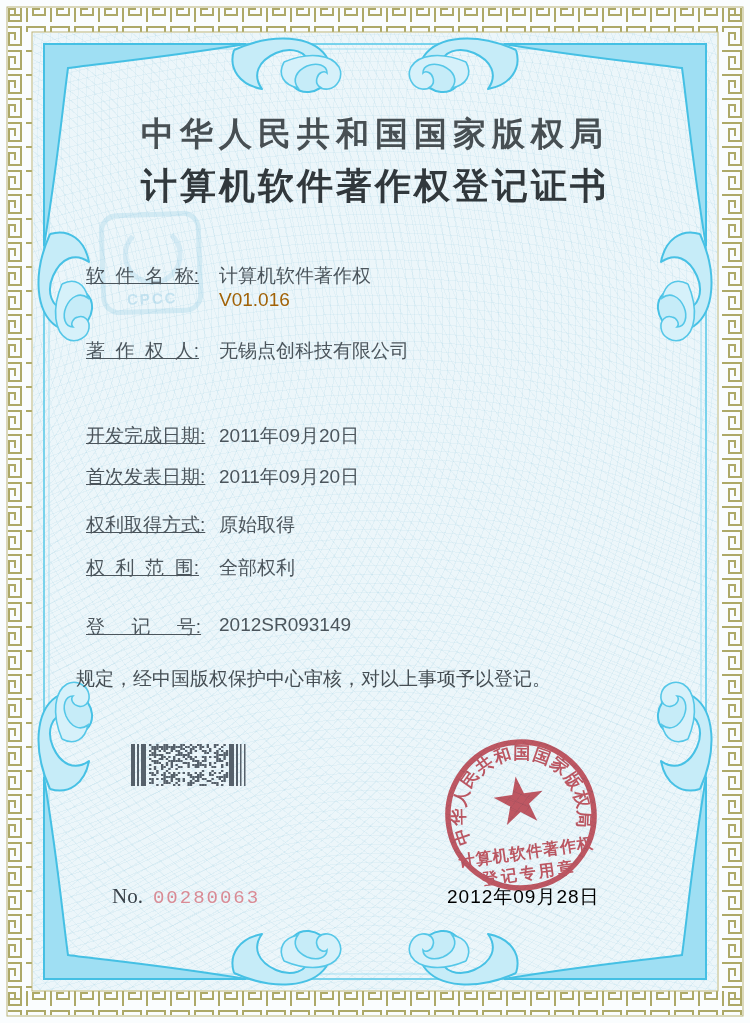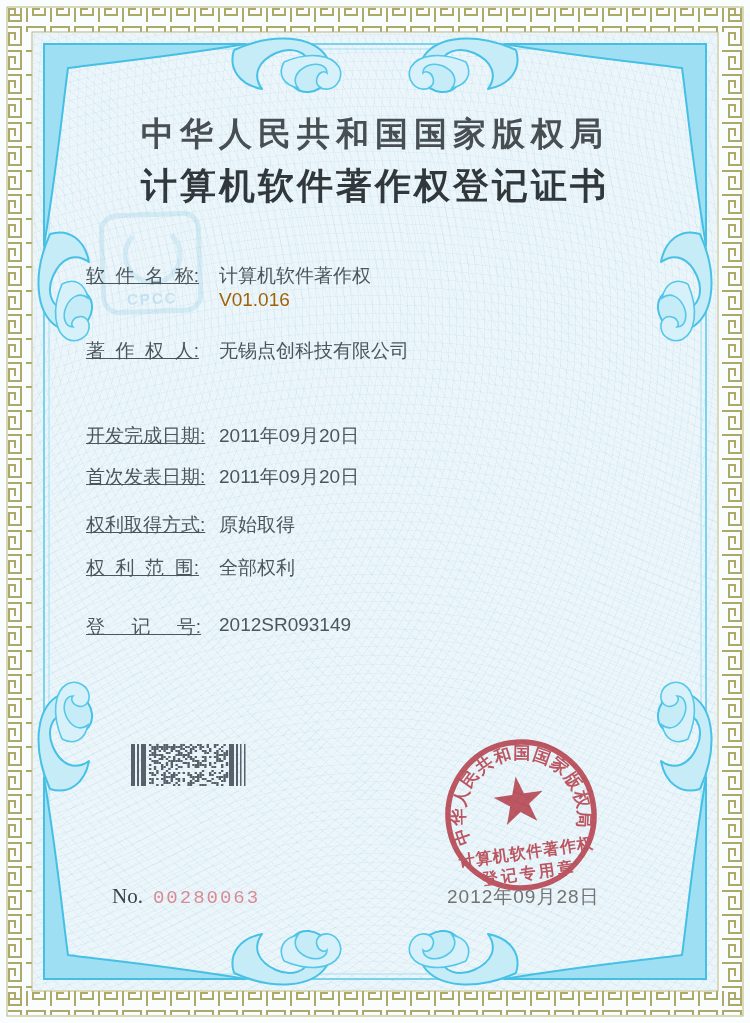--- a/index.html
+++ b/index.html
@@ -21,21 +21,21 @@
   .row{position:absolute;left:86px;font-size:19px;color:#4b555c;}
   .row .lbl{white-space:pre;display:inline-block;text-decoration:underline;}
   .row .val{position:absolute;left:133px;white-space:pre;}
   .val2{position:absolute;left:219px;font-size:19px;color:#a16207;}
   .statement{position:absolute;left:76px;top:655px;width:606px;font-size:19px;color:#454e54;line-height:47px;}
   .statement .l1{display:block;text-indent:14px;}
   .statement .l2{display:block;}
   .barcode{position:absolute;left:131px;top:744px;width:116px;height:43px;}
   .seal{position:absolute;left:434px;top:728px;width:174px;height:174px;transform:rotate(-8deg);
     opacity:.88;mix-blend-mode:multiply;}
-  .issue-date{position:absolute;left:447px;top:884px;font-size:19px;color:#737373;letter-spacing:1px;}
+  .issue-date{position:absolute;left:447px;top:884px;font-size:19px;color:#000000;letter-spacing:1px;}
   .serial{position:absolute;left:112px;top:884px;font-size:21px;color:#39424a;
     font-family:"Liberation Serif",serif;}
   .serial .num{font-family:"Liberation Mono",monospace;font-size:19px;color:#d98b95;
     letter-spacing:2px;margin-left:10px;}
   .watermark{position:absolute;left:100px;top:212px;width:92px;height:92px;border:5px solid rgba(150,205,228,.30);
     border-radius:18px;transform:rotate(-2deg);}
   .watermark .swirl{position:absolute;left:18px;top:8px;width:50px;height:50px;border:5px solid rgba(150,205,228,.28);
     border-radius:50%;border-top-color:transparent;}
   .watermark .wm-text{position:absolute;left:0;bottom:2px;width:100%;text-align:center;
     font-size:15px;font-weight:700;letter-spacing:2px;color:rgba(150,205,228,.45);}
@@ -122,20 +122,21 @@
     <span class="lbl">权  利  范  围:</span>
     <span class="val">全部权利</span>
   </div>
 
   <div class="row" style="top:614px">
     <span class="lbl">登     记     号:</span>
     <span class="val">2012SR093149</span>
   </div>
 
   <div class="statement">
+    <span class="l2">规定，经中国版权保护中心审核，对以上事项予以登记。</span>
   </div>
 
   <div class="barcode">
     <svg id="bcsvg" width="116" height="43" aria-hidden="true">
       <g fill="#56616b">
         <rect x="0" y="0" width="4" height="42"></rect>
         <rect x="6" y="0" width="2" height="42"></rect>
         <rect x="10" y="0" width="5" height="42"></rect>
         <rect x="98" y="0" width="5" height="42"></rect>
         <rect x="105" y="0" width="2" height="42"></rect>

